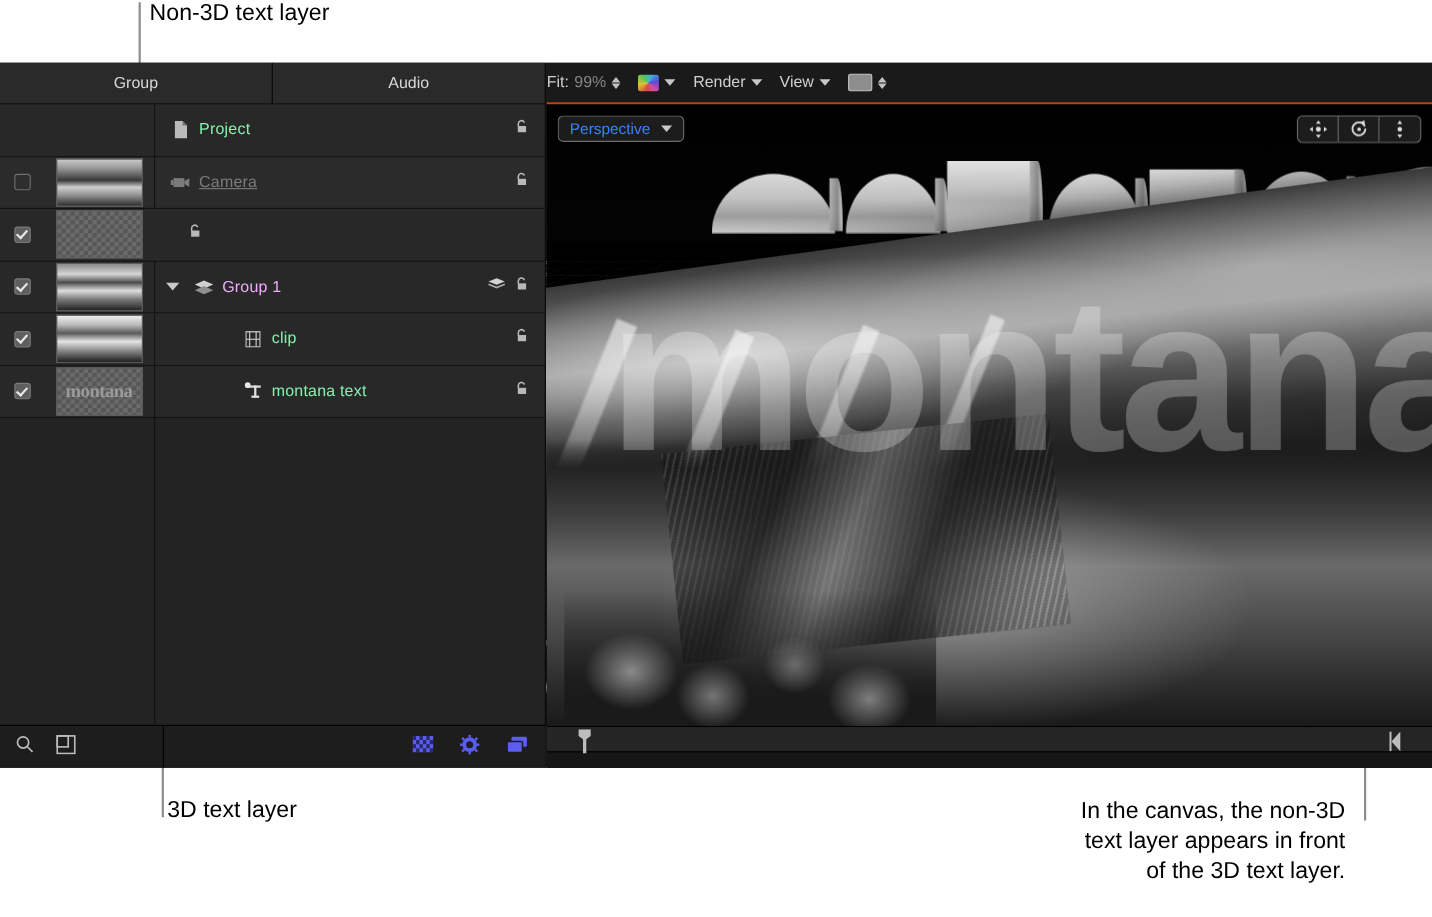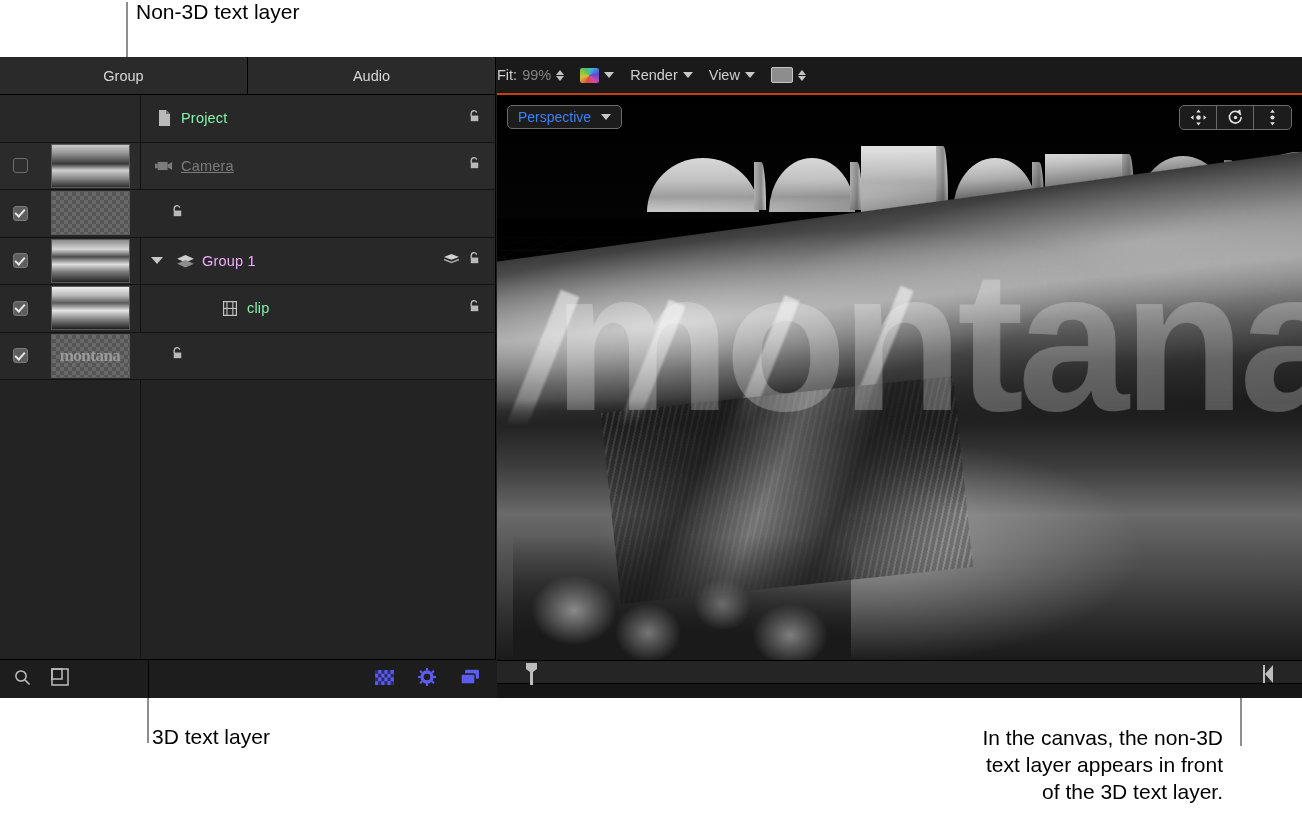--- a/index.html
+++ b/index.html
@@ -414,20 +414,31 @@
         </div>
 
         <div class="lrow">
           <div class="col-chk">
             <span class="chk on"></span>
           </div>
           <div class="col-thumb">
             <span class="thumb" style="display:flex;align-items:center;justify-content:center;">
               <span style="font-family:'Liberation Serif',serif;font-weight:bold;font-size:17px;color:#9a9a9a;letter-spacing:-0.5px;">montana</span>
             </span>
+          </div>
+          <div class="col-name indent50">
+            <span class="nameicon">
+              <svg width="18" height="17" viewBox="0 0 18 17">
+                <circle cx="4.2" cy="3.2" r="2.6" fill="#e8e8e8"></circle>
+                <rect x="6" y="3.4" width="10" height="2.1" fill="#dcdcdc"></rect>
+                <rect x="10" y="3.4" width="2.1" height="11" fill="#dcdcdc"></rect>
+                <rect x="7.6" y="12.6" width="7" height="2.1" fill="#dcdcdc"></rect>
+              </svg>
+            </span>
+            <span class="tname">montana text</span>
           </div>
           <div class="col-right">
             <span>
               <svg width="15" height="15" viewBox="0 0 16 16">
                   <path d="M4.5 7V4.6a3 3 0 0 1 5.6-1.3" stroke="#b9b9b9" stroke-width="1.5" fill="none" stroke-linecap="round"></path>
                   <rect x="4" y="7" width="8" height="6" fill="#b9b9b9"></rect>
                 </svg>
             </span>
           </div>
         </div>

